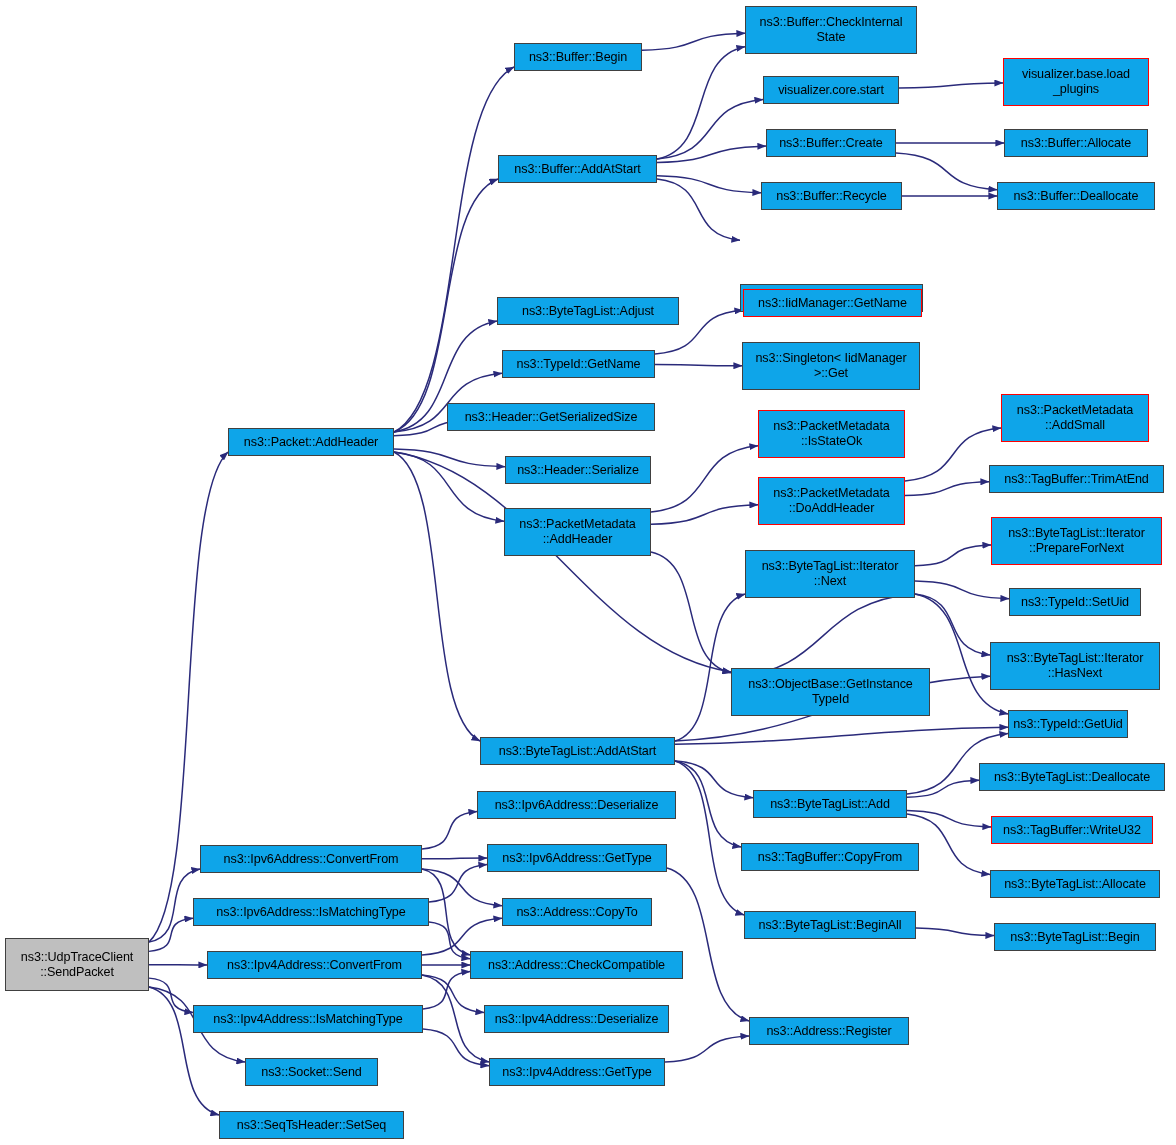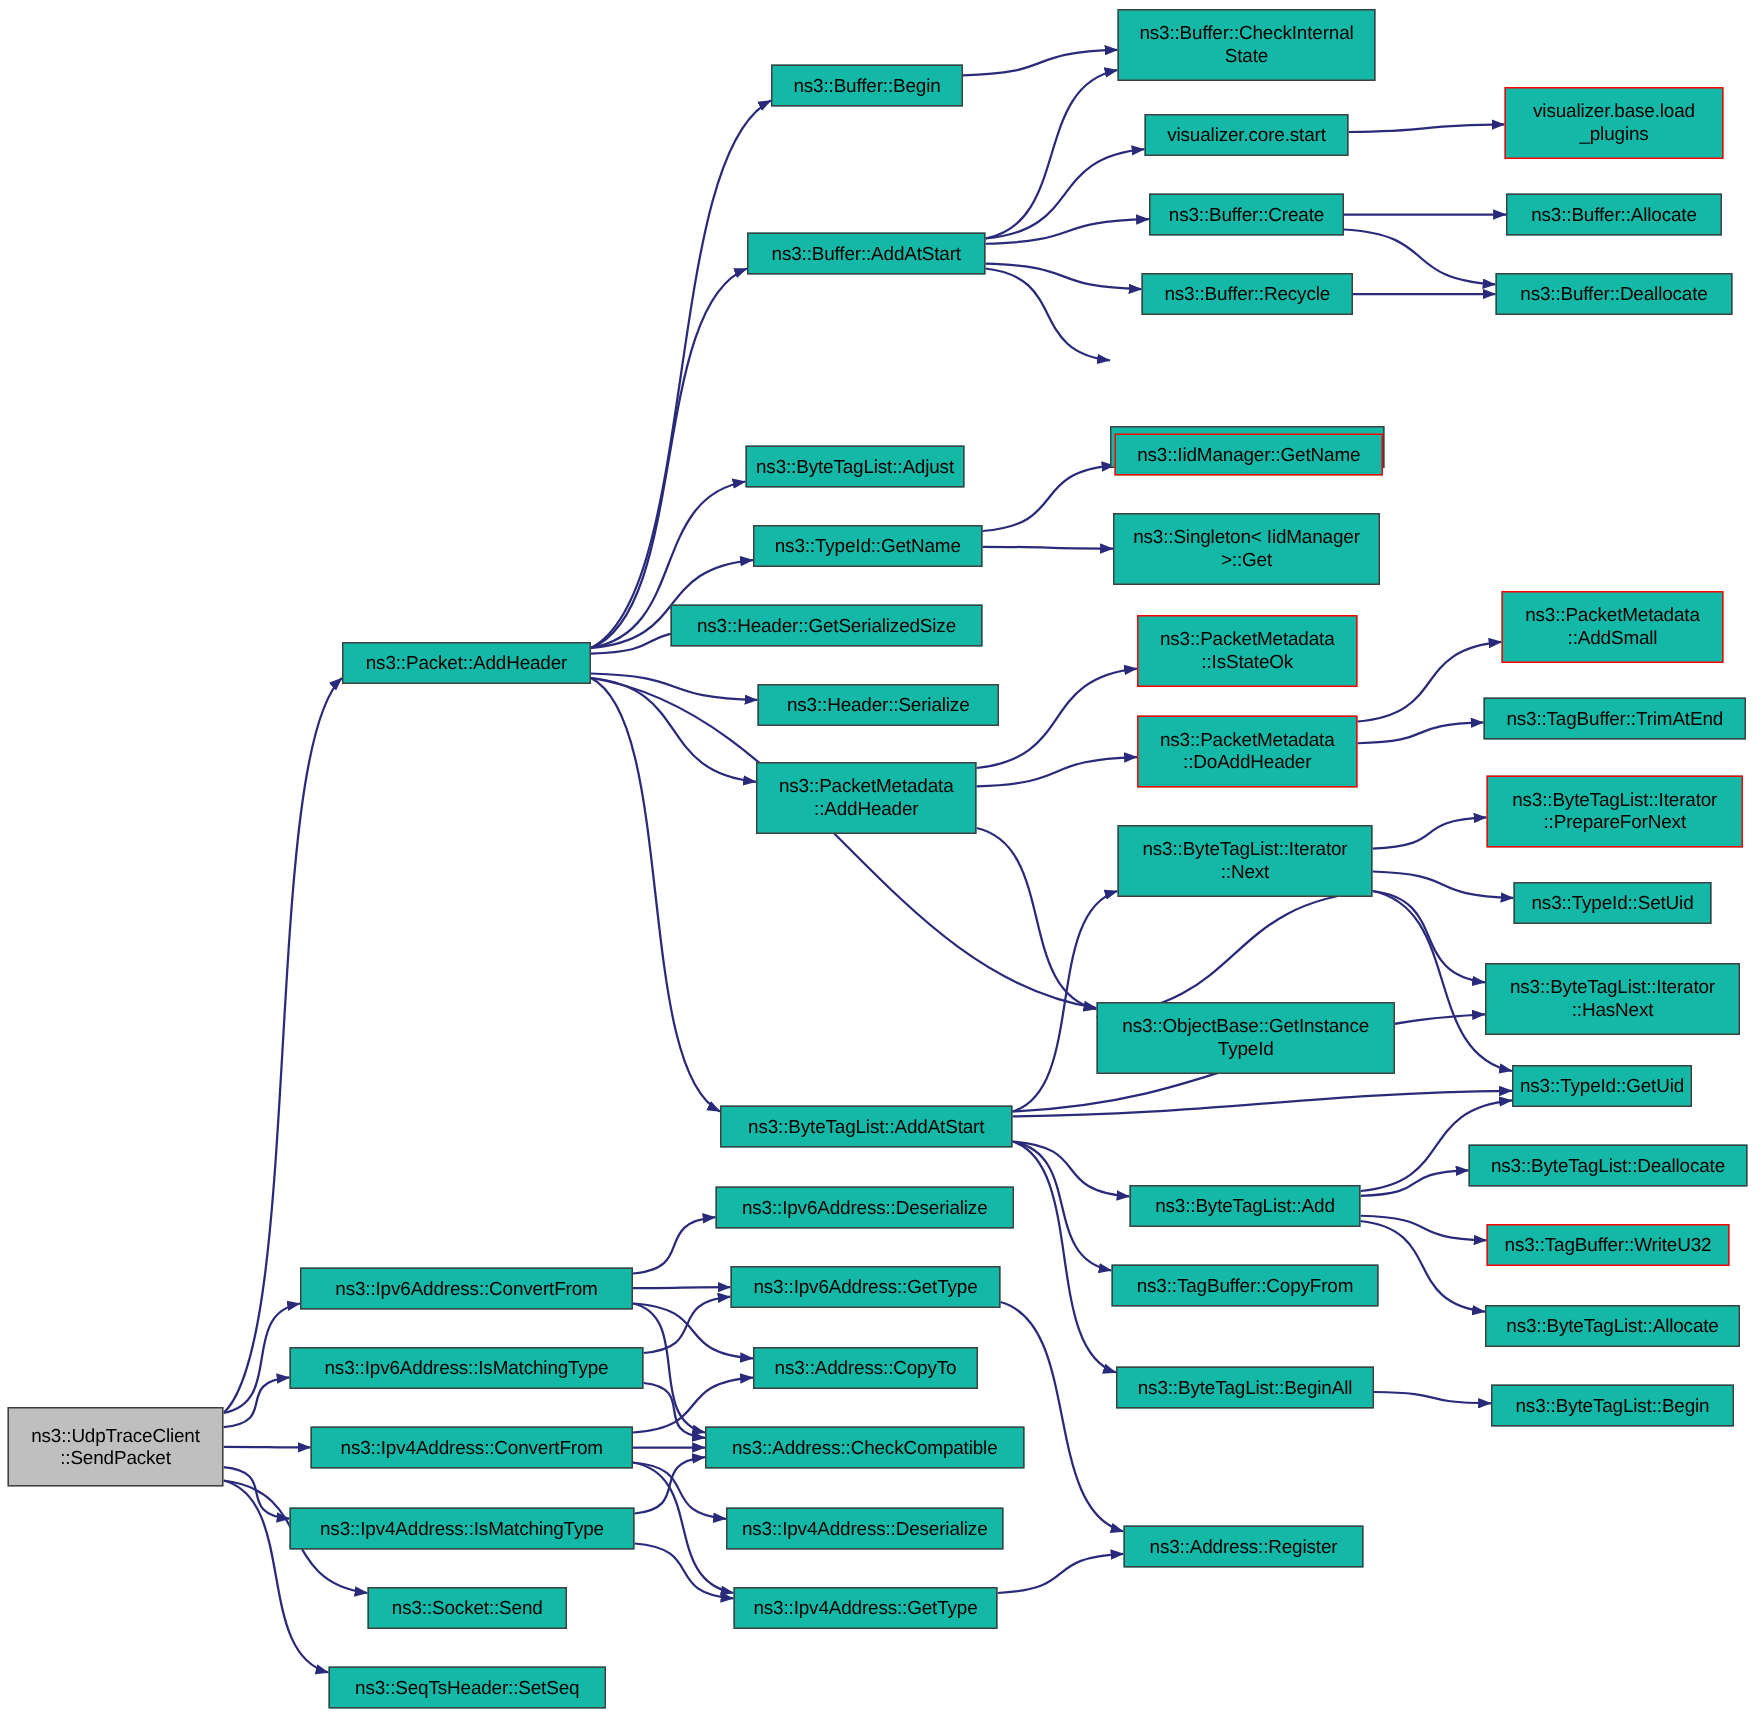--- a/index.html
+++ b/index.html
@@ -1,20 +1,20 @@
 <!DOCTYPE html>
 <html><head>
 <meta charset="utf-8">
 <style>
   html,body{margin:0;padding:0;background:#ffffff;}
   #stage{position:relative;width:1176px;height:1145px;background:#ffffff;
          font-family:"Liberation Sans","DejaVu Sans",sans-serif;overflow:hidden;}
   svg#edges{position:absolute;left:0;top:0;width:1176px;height:1145px;}
   .node{position:absolute;box-sizing:border-box;display:flex;align-items:center;
-        justify-content:center;text-align:center;background:#14b8a6;
+        justify-content:center;text-align:center;background:#0ea5e9;
         border:1px solid #404040;font-size:12.6px;color:#000000;line-height:1.18;
         letter-spacing:-0.1px;padding:0 3px;}
   .node.red{border:1px solid #ff0000;}
   .node.root{background:#bfbfbf;border:1px solid #404040;}
   .node span{display:block;width:100%;white-space:pre-line;}
 </style>
 </head>
 <body>
 
 <div id="stage">
@@ -139,30 +139,30 @@
       <div class="node red" style="left: 1003px; top: 58px; width: 146px; height: 48px;">
         <span>visualizer.base.load
 _plugins</span>
       </div>
       <div class="node" style="left: 1004px; top: 129px; width: 144px; height: 28px;">
         <span>ns3::Buffer::Allocate</span>
       </div>
       <div class="node" style="left: 997px; top: 182px; width: 158px; height: 28px;">
         <span>ns3::Buffer::Deallocate</span>
       </div>
-      <div class="node" style="left: 497px; top: 297px; width: 146px; height: 28px;">
+      <div class="node" style="left: 497px; top: 297px; width: 182px; height: 28px;">
         <span>ns3::ByteTagList::Adjust</span>
       </div>
       <div class="node" style="left: 502px; top: 350px; width: 153px; height: 28px;">
         <span>ns3::TypeId::GetName</span>
       </div>
       <div class="node" style="left: 447px; top: 403px; width: 208px; height: 28px;">
         <span>ns3::Header::GetSerializedSize</span>
       </div>
-      <div class="node" style="left: 505px; top: 456px; width: 161px; height: 28px;">
+      <div class="node" style="left: 505px; top: 456px; width: 146px; height: 28px;">
         <span>ns3::Header::Serialize</span>
       </div>
       <div class="node" style="left: 504px; top: 508px; width: 147px; height: 48px;">
         <span>ns3::PacketMetadata
 ::AddHeader</span>
       </div>
       <div class="node red" style="left: 743px; top: 289px; width: 179px; height: 28px;">
         <span>ns3::IidManager::GetName</span>
       </div>
       <div class="node" style="left: 742px; top: 342px; width: 178px; height: 48px;">

